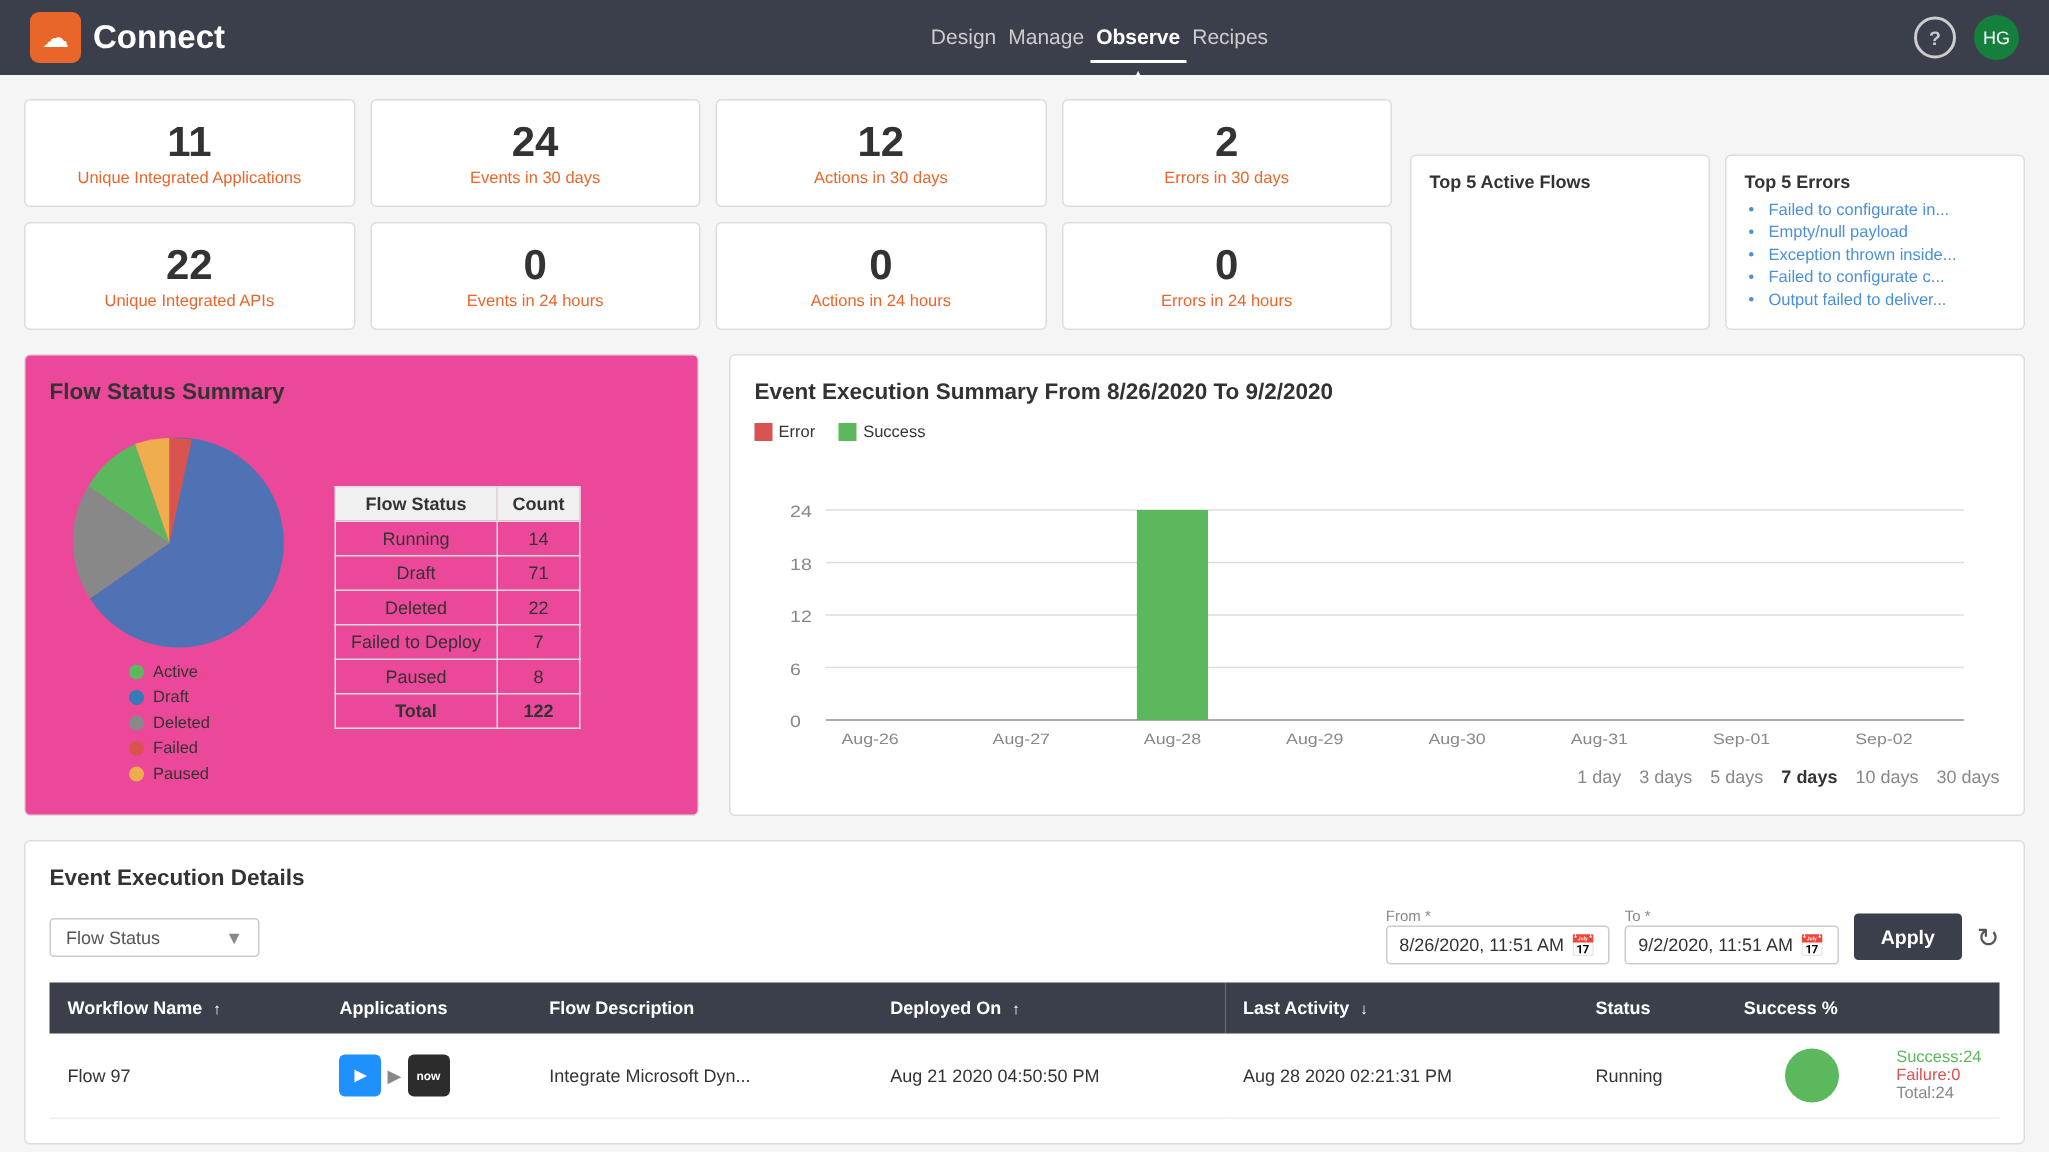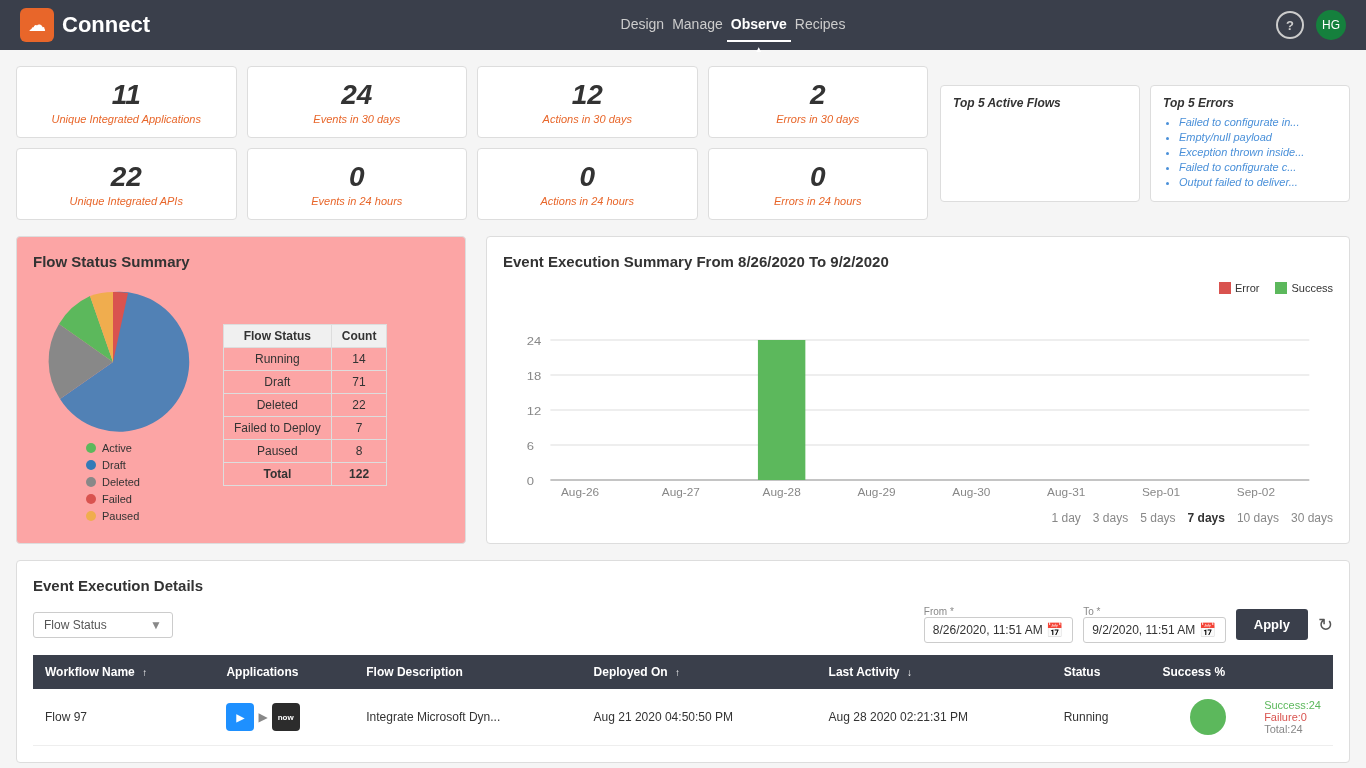--- a/index.html
+++ b/index.html
@@ -158,21 +158,21 @@
 
     
     .charts-row {
       display: flex;
       gap: 20px;
       margin-bottom: 16px;
     }
 
     
     .pie-section {
-      background: #fca5a5;
+      background: #ec4899;
       border: 1px solid #ddd;
       border-radius: 4px;
       padding: 16px;
       flex: 0 0 450px;
     }
     .section-title {
       font-size: 15px;
       font-weight: bold;
       color: #333;
       margin-bottom: 12px;
@@ -227,21 +227,21 @@
     .bar-section {
       background: white;
       border: 1px solid #ddd;
       border-radius: 4px;
       padding: 16px;
       flex: 1;
     }
     .bar-legend {
       display: flex;
       gap: 16px;
-      justify-content: flex-end;
+      justify-content: flex-start;
       margin-bottom: 6px;
       font-size: 11px;
     }
     .bar-legend-item {
       display: flex;
       align-items: center;
       gap: 4px;
     }
     .bar-legend-color {
       width: 12px;
@@ -445,21 +445,21 @@
     <span class="nav-item">Recipes</span>
   </nav>
   <div class="header-right">
     <div class="help-btn">?</div>
     <div class="avatar">HG</div>
   </div>
 </div>
 
 <div class="main">
 
-  <div style="display:flex; gap:12px; margin-bottom:16px; align-items:center;font-style:italic;">
+  <div style="display:flex; gap:12px; margin-bottom:16px; align-items:flex-end;">
     <div class="stat-cards-grid">
 
       <div class="stat-card">
         <div class="stat-number">11</div>
         <div class="stat-label">Unique Integrated Applications</div>
       </div>
       <div class="stat-card">
         <div class="stat-number">24</div>
         <div class="stat-label">Events in 30 days</div>
       </div>

